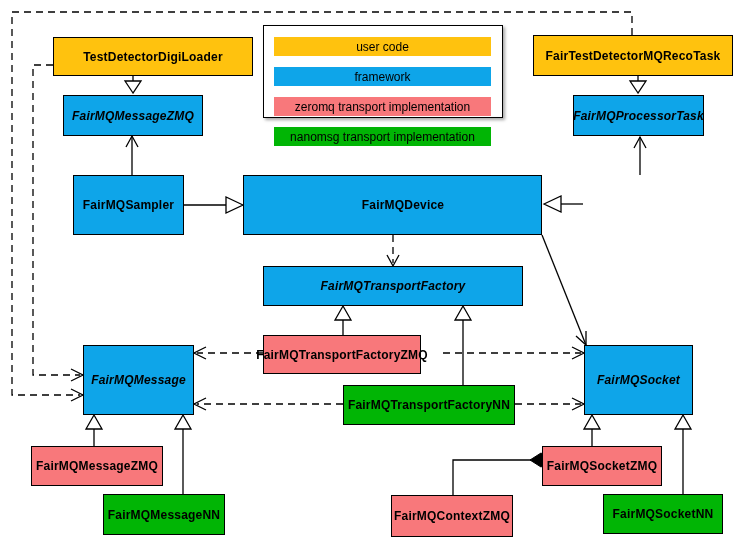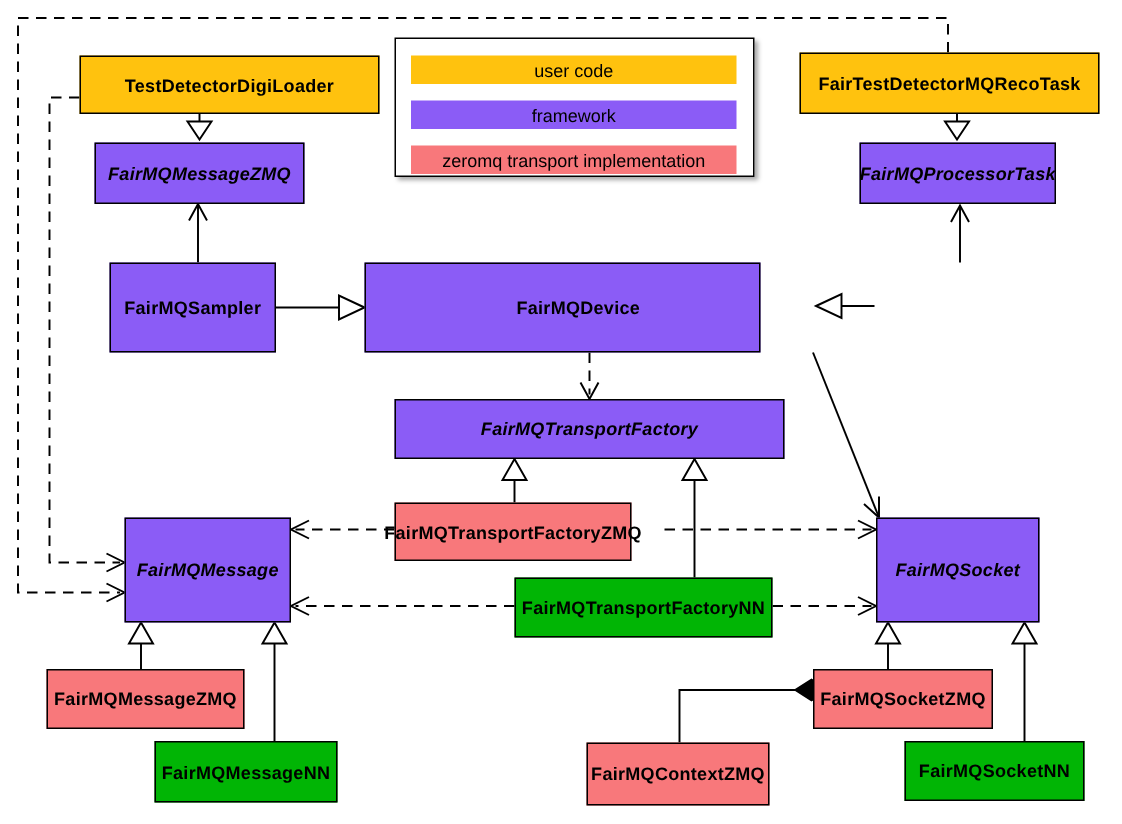--- a/index.html
+++ b/index.html
@@ -21,21 +21,21 @@
     position:absolute;z-index:2;
     border:1.5px solid #000;
     box-sizing:border-box;
     display:flex;align-items:center;justify-content:center;
     text-align:center;
     font-size:12px;font-weight:bold;color:#000;
     letter-spacing:0.2px;
   }
   .node.abstract{font-style:italic;}
   .c-yellow{background:#FFC20E;}
-  .c-blue{background:#8b5cf6;}
+  .c-blue{background:#0ea5e9;}
   .c-red{background:#F8787B;}
   .c-green{background:#01B505;}
   .legend{
     position:absolute;z-index:2;
     left:263px;top:25px;width:240px;height:93px;
     background:#ffffff;border:1px solid #000;
     box-shadow:2px 2px 3px rgba(0,0,0,0.35);
     box-sizing:border-box;
   }
   .legend-bar{
@@ -160,21 +160,21 @@
   <div class="node c-yellow" style="left:53px;top:37px;width:200px;height:39px;">TestDetectorDigiLoader</div>
 
   <div class="node c-yellow" style="left:533px;top:35px;width:200px;height:41px;">FairTestDetectorMQRecoTask</div>
 
   <div class="node c-blue abstract" style="left:63px;top:95px;width:140px;height:41px;">FairMQMessageZMQ</div>
 
   <div class="node c-blue abstract" style="left:573px;top:95px;width:131px;height:41px;">FairMQProcessorTask</div>
 
   <div class="node c-blue" style="left:73px;top:175px;width:111px;height:60px;">FairMQSampler</div>
 
-  <div class="node c-blue" style="left:243px;top:175px;width:264px;height:60px;padding-left:21px;">FairMQDevice</div>
+  <div class="node c-blue" style="left:243px;top:175px;width:299px;height:60px;padding-left:21px;">FairMQDevice</div>
 
 
   <div class="node c-blue abstract" style="left:263px;top:266px;width:260px;height:40px;">FairMQTransportFactory</div>
 
   <div class="node c-red" style="left:263px;top:335px;width:158px;height:39px;">FairMQTransportFactoryZMQ</div>
 
   <div class="node c-green" style="left:343px;top:385px;width:172px;height:40px;">FairMQTransportFactoryNN</div>
 
   <div class="node c-blue abstract" style="left:83px;top:345px;width:111px;height:70px;">FairMQMessage</div>
 
@@ -187,15 +187,16 @@
   <div class="node c-red" style="left:542px;top:446px;width:120px;height:40px;">FairMQSocketZMQ</div>
 
   <div class="node c-green" style="left:603px;top:494px;width:120px;height:40px;">FairMQSocketNN</div>
 
   <div class="node c-red" style="left:391px;top:495px;width:122px;height:42px;">FairMQContextZMQ</div>
 
   <div class="legend">
     <div class="legend-bar c-yellow" style="top:11px;">user code</div>
     <div class="legend-bar c-blue" style="top:41px;">framework</div>
     <div class="legend-bar c-red" style="top:71px;">zeromq transport implementation</div>
+    <div class="legend-bar c-green" style="top:101px;">nanomsg transport implementation</div>
   </div>
 
 </div>
 
 </body></html>

